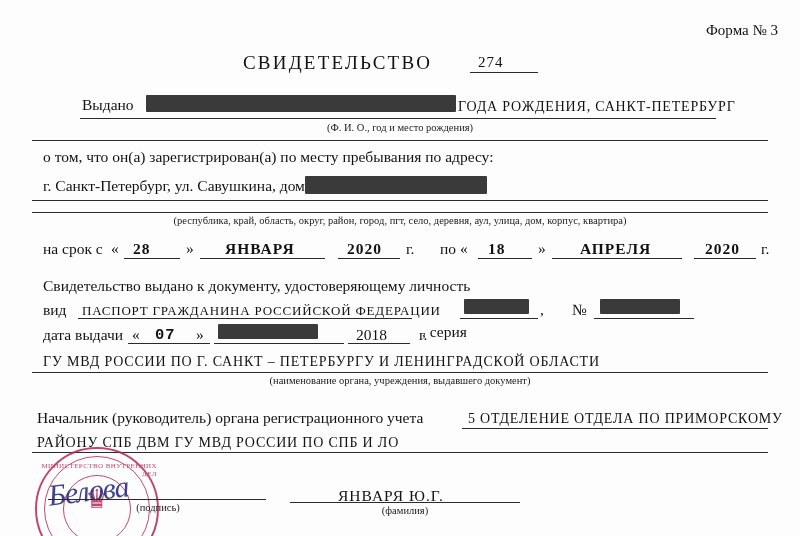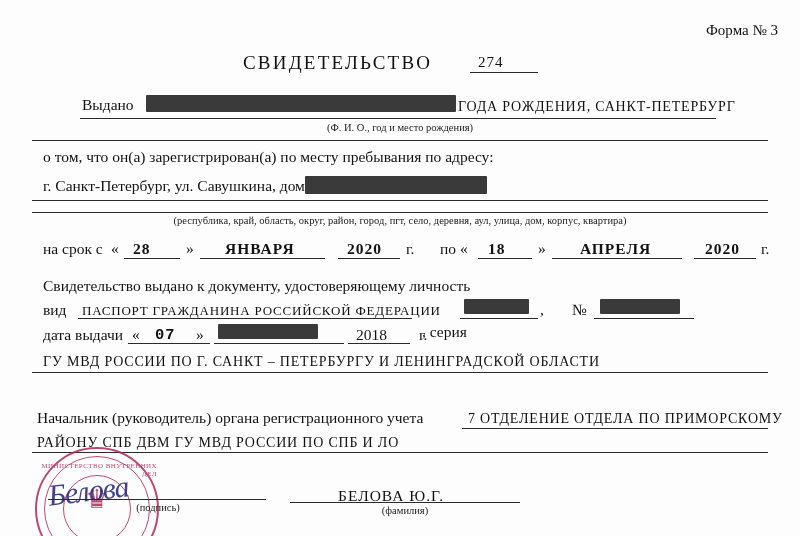--- a/index.html
+++ b/index.html
@@ -202,34 +202,35 @@
   <div class="txt" style="left:196px; top:326px;">»</div>
   <div class="rule" style="left:128px; top:343px; width:82px;"></div>
   <div class="redact" style="left:218px; top:324px; width:100px; height:15px;"></div>
   <div class="rule" style="left:214px; top:343px; width:130px;"></div>
   <div class="txt" style="left:356px; top:326px;">2018</div>
   <div class="rule" style="left:348px; top:343px; width:62px;"></div>
   <div class="txt" style="left:419px; top:326px;">г.</div>
 
   <div class="txt-sm spaced" style="left:43px; top:354px;">ГУ  МВД  РОССИИ  ПО  Г. САНКТ – ПЕТЕРБУРГУ  И  ЛЕНИНГРАДСКОЙ ОБЛАСТИ</div>
   <div class="rule" style="left:32px; top:372px; width:736px;"></div>
+  <div class="cap" style="left:160px; top:375px; width:480px;">(наименование органа, учреждения, выдавшего документ)</div>
 
   <div class="txt" style="left:37px; top:409px;">Начальник (руководитель) органа регистрационного учета</div>
-  <div class="txt-sm spaced" style="left:468px; top:411px;">7 ОТДЕЛЕНИЕ ОТДЕЛА  ПО ПРИМОРСКОМУ</div>
+  <div class="txt-sm spaced" style="left:468px; top:411px;">5 ОТДЕЛЕНИЕ ОТДЕЛА  ПО ПРИМОРСКОМУ</div>
   <div class="rule" style="left:462px; top:428px; width:306px;"></div>
   <div class="txt-sm spaced" style="left:37px; top:435px;">РАЙОНУ СПБ ДВМ  ГУ  МВД  РОССИИ  ПО  СПБ  И  ЛО</div>
   <div class="rule" style="left:32px; top:452px; width:736px;"></div>
 
   <div class="stamp">
     <div class="stamp-inner-text stamp-top">МИНИСТЕРСТВО ВНУТРЕННИХ ДЕЛ</div>
     <div class="stamp-eagle">♛</div>
 
   </div>
 
   <div class="signature">Белова</div>
   <div class="rule" style="left:48px; top:499px; width:218px;"></div>
   <div class="cap" style="left:98px; top:502px; width:120px;">(подпись)</div>
 
-  <div class="txt" style="left:338px; top:487px; letter-spacing:1px;">БЕЛОВА Ю.Г.</div>
+  <div class="txt" style="left:338px; top:487px; letter-spacing:1px;">ЯНВАРЯ Ю.Г.</div>
   <div class="rule" style="left:290px; top:502px; width:230px;"></div>
   <div class="cap" style="left:345px; top:505px; width:120px;">(фамилия)</div>
 
 </div>
 
 </body></html>

